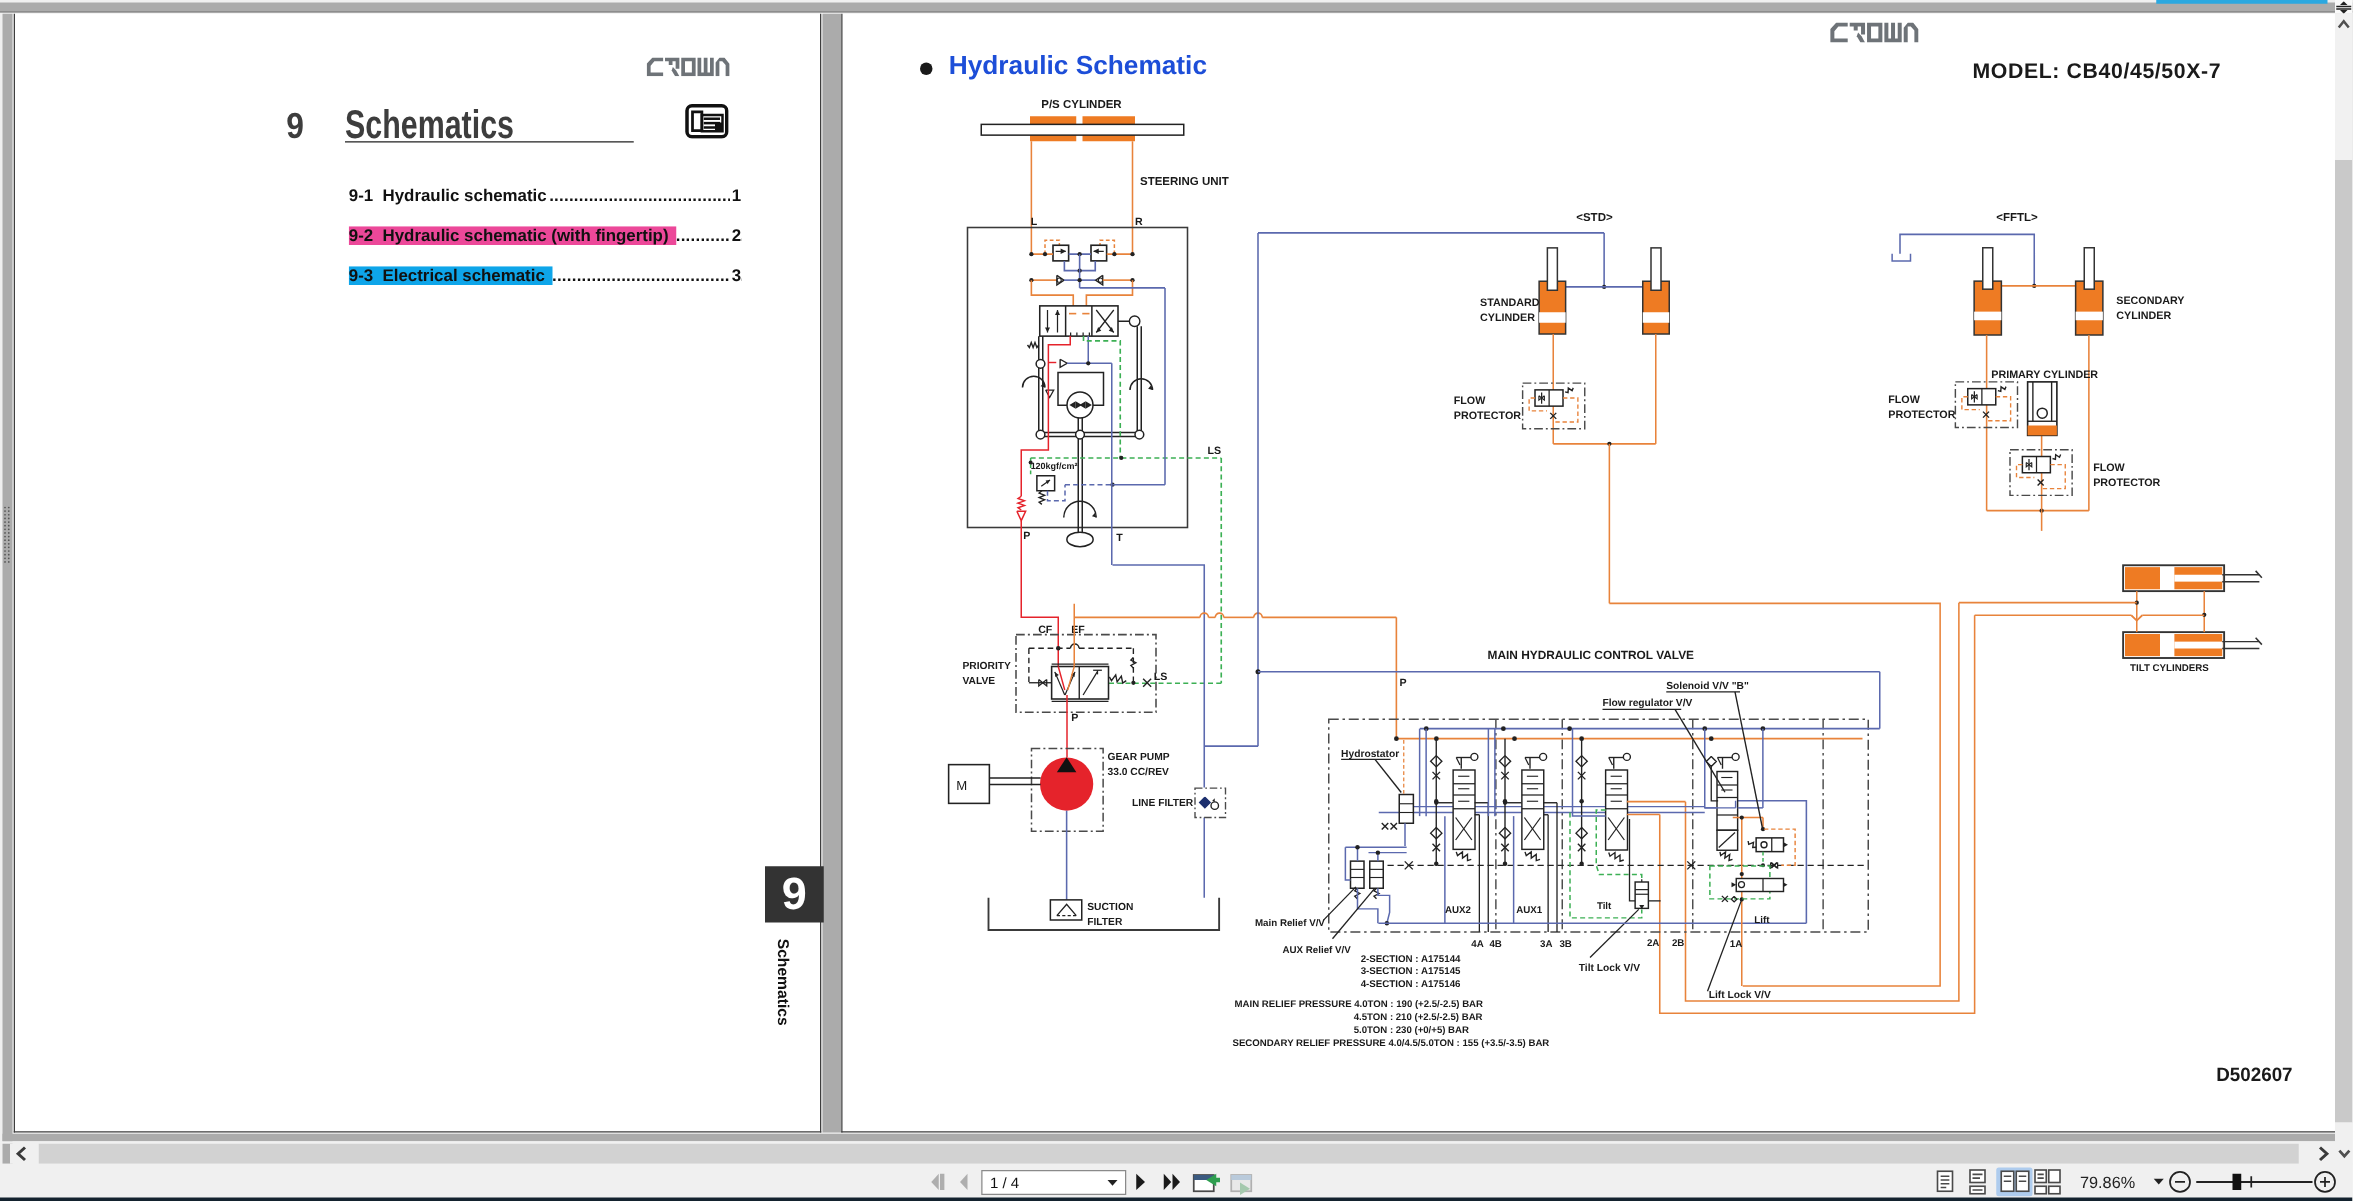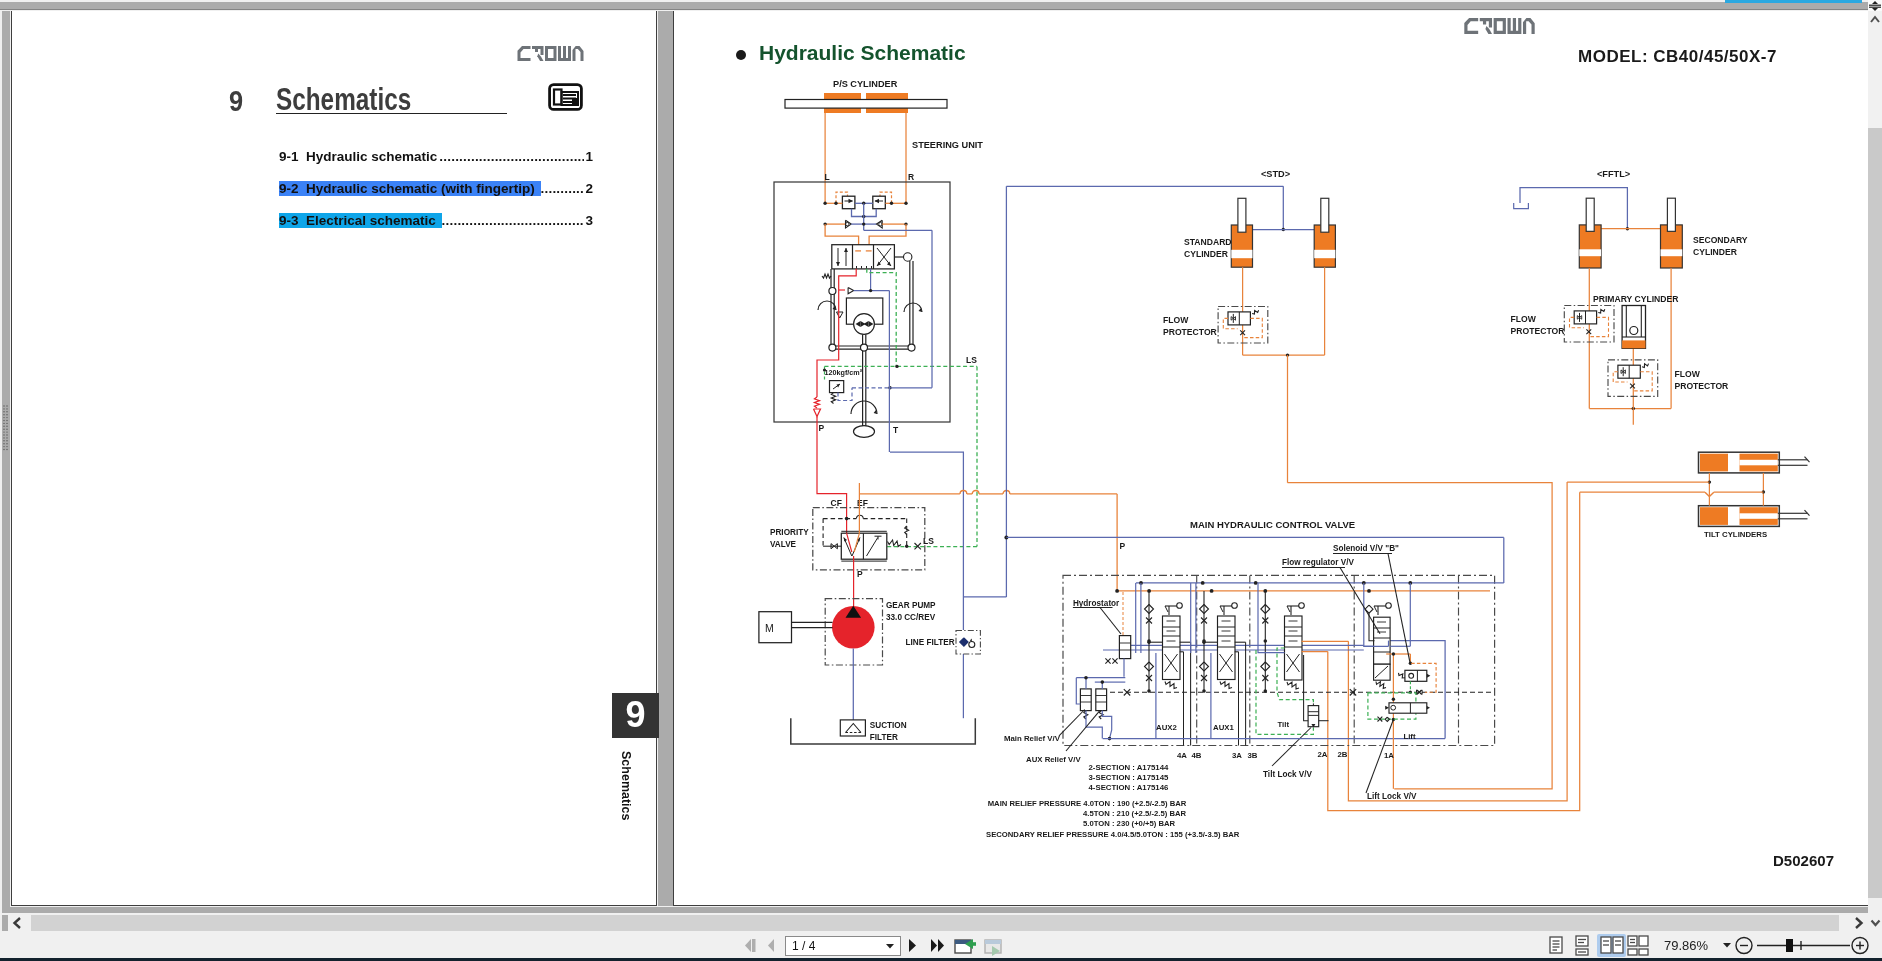--- a/index.html
+++ b/index.html
@@ -77,37 +77,37 @@
 <svg class="abs" style="left:548px; top:83px;" width="35" height="28" viewBox="0 0 35 28">
   <rect x="1.6" y="1.6" width="31.8" height="24.8" rx="4" fill="none" stroke="#111" stroke-width="2.8"></rect>
   <rect x="6" y="6.5" width="7.5" height="15" fill="none" stroke="#111" stroke-width="2.2"></rect>
   <path d="M 13.5,9 L 30,9 L 30,22 L 13.5,22 Z" fill="none" stroke="#111" stroke-width="2"></path>
   <rect x="15" y="11" width="13" height="2" fill="#111"></rect>
   <rect x="15" y="14.5" width="13" height="2" fill="#111"></rect>
   <rect x="15" y="18" width="13" height="2" fill="#111"></rect>
   <path d="M 24,15 L 30,15 L 30,22 L 24,22 Z" fill="#111"></path>
 </svg>
 <div class="tocrow toc" style="top:149px;"><span style="background:#fff; position:relative; z-index:2; padding-right:2px;">9-1&nbsp; Hydraulic schematic</span><span class="dots">......................................................................</span><span class="tocnum">1</span></div>
-<div class="tocrow toc" style="top:181px;"><span style="background:#3b82f6; position:relative; z-index:2; padding-right:2px;">9-2&nbsp; Hydraulic schematic (with fingertip) </span><span class="dots">......................................................................</span><span class="tocnum">2</span></div>
+<div class="tocrow toc" style="top:181px;"><span style="background:#ec4899; position:relative; z-index:2; padding-right:2px;">9-2&nbsp; Hydraulic schematic (with fingertip) </span><span class="dots">......................................................................</span><span class="tocnum">2</span></div>
 <div class="tocrow toc" style="top:213px;"><span style="background:#0ea5e9; position:relative; z-index:2; padding-right:2px;">9-3&nbsp; Electrical schematic </span><span class="dots">......................................................................</span><span class="tocnum">3</span></div>
 
   <div class="abs" style="left:612px; top:693px; width:47px; height:45px; background:#333; color:#fff; font-size:36px; font-weight:bold; text-align:center; line-height:44px;">9</div>
   <div class="abs" style="left:611px; top:751px; width:22px; height:80px; font-size:12.5px; font-weight:bold; color:#111; writing-mode:vertical-rl;">Schematics</div>
 <svg class="abs" style="left:1464px; top:18px;" width="71" height="16" viewBox="0 0 66 15">
   <g fill="#6E7378">
     <path d="M 4.5,0 L 13,0 L 13,3 L 6,3 L 3,6.5 L 3,12 L 13,12 L 13,15 L 0,15 L 0,4.8 Z"></path>
     <path d="M 14.5,0 L 26,0 L 26,9 L 23,9 L 23,3 L 20.5,3 L 20.5,6 L 17.5,6 L 17.5,3 L 14.5,3 Z"></path>
     <path d="M 20.8,7.5 L 23.4,10.4 L 26,15 L 22.6,15 L 19.8,10.3 Z"></path>
     <path d="M 27.5,0 L 39,0 L 39,15 L 27.5,15 Z M 30.5,3 L 30.5,12 L 36,12 L 36,3 Z"></path>
     <path d="M 40.5,0 L 43.5,0 L 43.5,12 L 45.5,12 L 45.5,0 L 48.5,0 L 48.5,12 L 50.5,12 L 50.5,0 L 53.5,0 L 53.5,15 L 40.5,15 Z"></path>
     <path d="M 59,0 L 62,0 L 66,5 L 66,15 L 63,15 L 63,6 L 60.3,3 L 58,3 L 58,15 L 55,15 L 55,4 L 58.2,0 Z"></path>
   </g>
 </svg>
   <div class="abs" style="left:736px; top:50px; width:10px; height:10px; border-radius:50%; background:#1A1A1A;"></div>
-  <div class="abs" style="left:759px; top:41px; font-size:21px; font-weight:bold; color:#14532d;">Hydraulic Schematic</div>
+  <div class="abs" style="left:759px; top:41px; font-size:21px; font-weight:bold; color:#1d4ed8;">Hydraulic Schematic</div>
   <div class="abs" style="left:1578px; top:47px; font-size:17px; font-weight:bold; color:#1A1A1A; letter-spacing:0.5px;">MODEL: CB40/45/50X-7</div>
   <div class="abs" style="left:1773px; top:851.5px; font-size:15.5px; font-weight:bold; color:#1A1A1A; transform:scaleX(0.97); transform-origin:0 0;">D502607</div>
 <svg class="abs" style="left:673px; top:11px;" width="1195" height="895" viewBox="673 11 1195 895" font-family="Liberation Sans, sans-serif">
       <text x="833" y="86.5" font-size="9.2" font-weight="bold" fill="#1A1A1A" text-anchor="start">P/S CYLINDER</text>
       <rect x="824" y="93" width="37" height="20" fill="#EE7B23"></rect>
       <rect x="866" y="93" width="42" height="20" fill="#EE7B23"></rect>
       <rect x="785" y="99.5" width="162" height="8.6" fill="#fff" stroke="#222222" stroke-width="1.2"></rect>
       <line x1="825.1" y1="113" x2="825.1" y2="203.3" stroke="#E8833B" stroke-width="1.25"></line>
       <line x1="906" y1="113" x2="906" y2="203.3" stroke="#E8833B" stroke-width="1.25"></line>
       <text x="824.5" y="180" font-size="8.5" font-weight="bold" fill="#1A1A1A" text-anchor="start">L</text>

